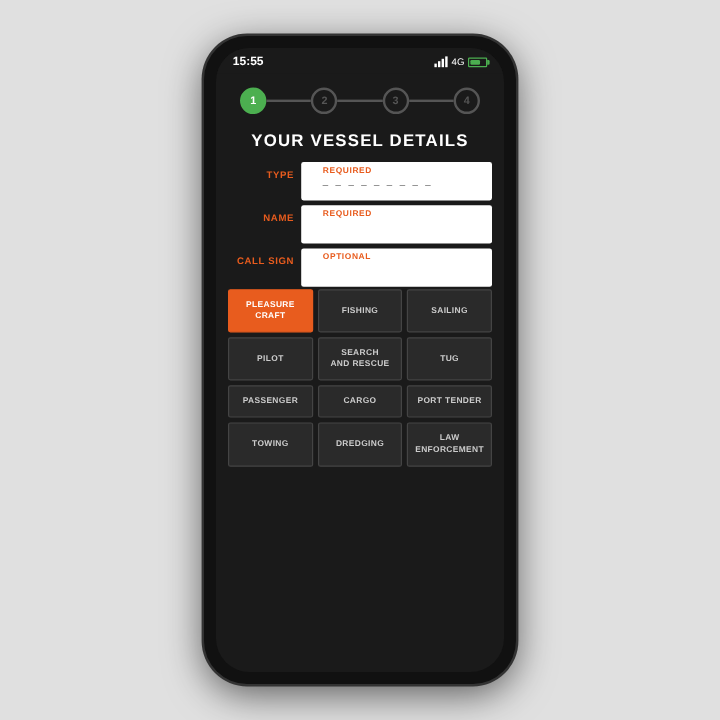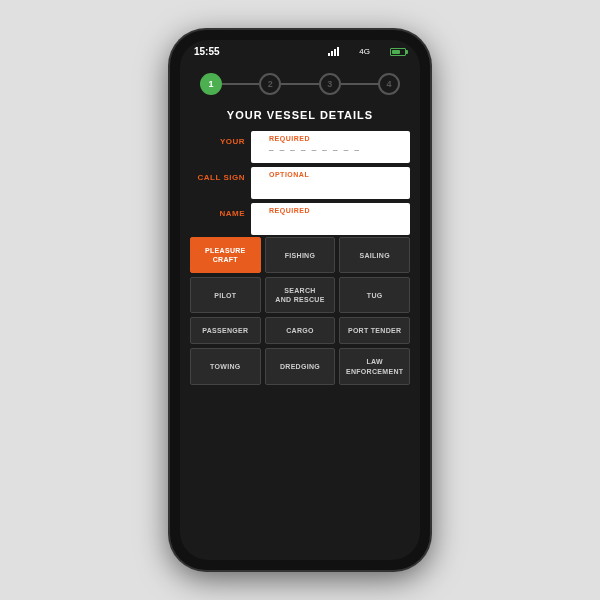--- a/index.html
+++ b/index.html
@@ -43,21 +43,21 @@
       flex-shrink: 0;
     }
     .status-time {
       color: #fff;
       font-size: 10px;
       font-weight: bold;
     }
     .status-icons {
       display: flex;
       align-items: center;
-      gap: 20px;
+      gap: 3px;
     }
     .signal-bars {
       display: flex;
       align-items: flex-end;
       gap: 1px;
     }
     .signal-bar {
       background: #fff;
       width: 2px;
     }
@@ -130,21 +130,21 @@
     .step-line {
       flex: 1;
       height: 2px;
       background: #555;
       max-width: 40px;
     }
 
     
     .section-title {
       color: #fff;
-      font-size: 11px;
+      font-size: 14px;
       font-weight: bold;
       letter-spacing: 1px;
       text-align: center;
       padding: 6px 0 10px 0;
     }
 
     
     .form-row {
       display: flex;
       align-items: flex-start;
@@ -249,38 +249,38 @@
         <div class="step-circle">2</div>
         <div class="step-line"></div>
         <div class="step-circle">3</div>
         <div class="step-line"></div>
         <div class="step-circle">4</div>
       </div>
 
       <div class="section-title">YOUR VESSEL DETAILS</div>
 
       <div class="form-row">
-        <div class="field-label">YOUR</div>
+        <div class="field-label">TYPE</div>
         <div class="field-box">
           <div class="field-hint required">REQUIRED</div>
           <div class="mmsi-dashes">_ _ _ _ _ _ _ _ _</div>
+        </div>
+      </div>
+
+      <div class="form-row" style="margin-top:4px;">
+        <div class="field-label">NAME</div>
+        <div class="field-box">
+          <div class="field-hint required">REQUIRED</div>
         </div>
       </div>
 
       <div class="form-row" style="margin-top:4px;">
         <div class="field-label">CALL SIGN</div>
         <div class="field-box">
           <div class="field-hint optional">OPTIONAL</div>
-        </div>
-      </div>
-
-      <div class="form-row" style="margin-top:4px;">
-        <div class="field-label">NAME</div>
-        <div class="field-box">
-          <div class="field-hint required">REQUIRED</div>
         </div>
       </div>
 
 
       <div class="vessel-grid">
         <button class="vessel-btn active">PLEASURE<br>CRAFT</button>
         <button class="vessel-btn">FISHING</button>
         <button class="vessel-btn">SAILING</button>
         <button class="vessel-btn">PILOT</button>
         <button class="vessel-btn">SEARCH<br>AND RESCUE</button>

